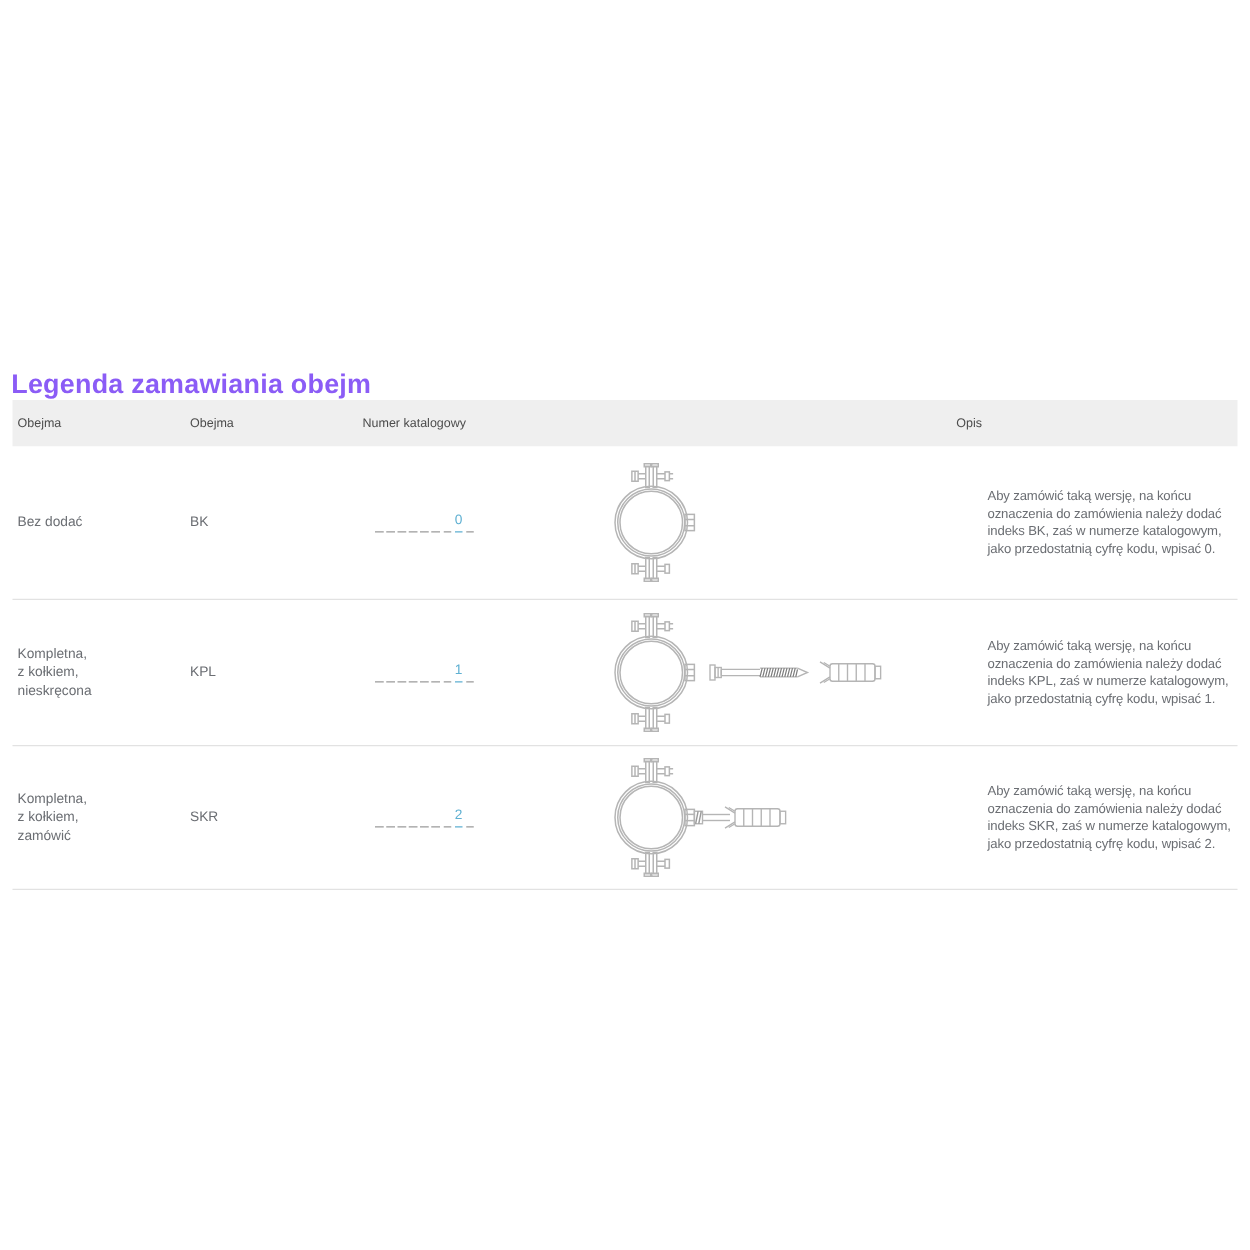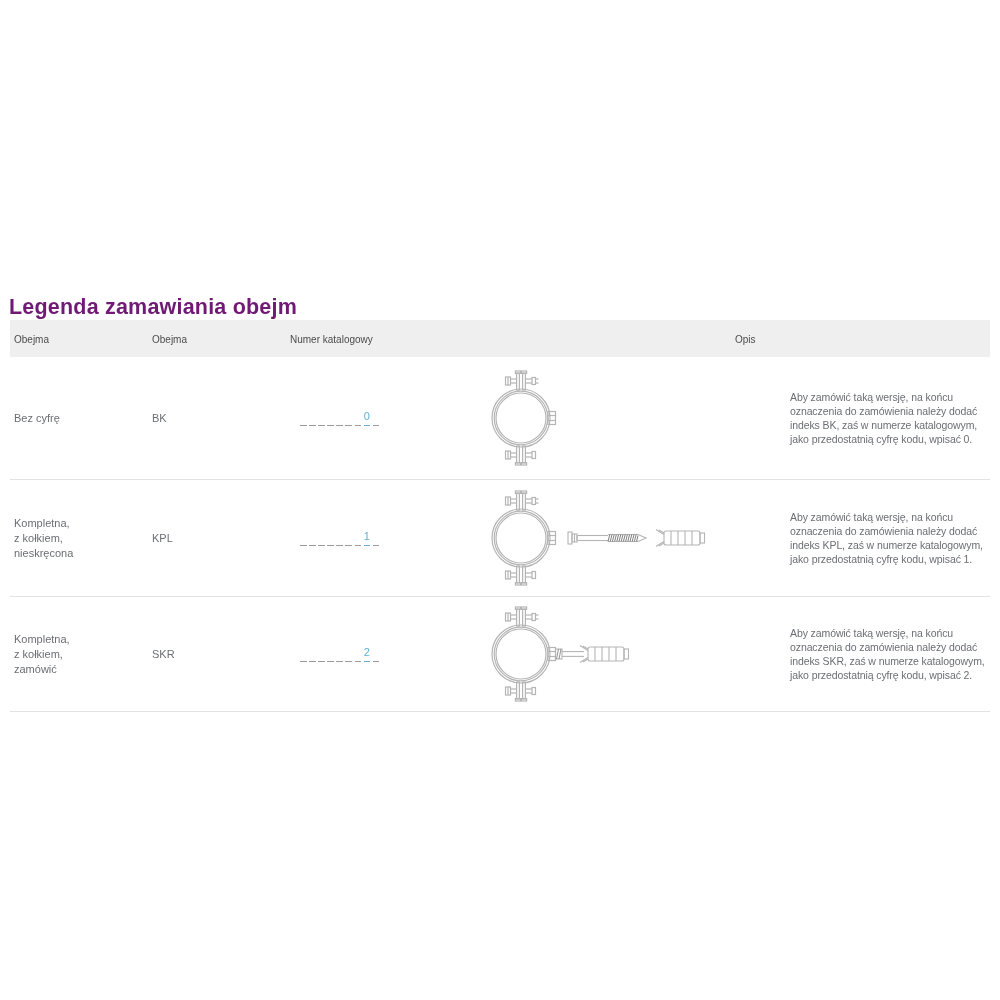--- a/index.html
+++ b/index.html
@@ -3,34 +3,34 @@
 <meta charset="utf-8">
 <style>
   html,body{margin:0;padding:0;}
   body{
     width:1000px;height:1000px;background:#ffffff;position:relative;
     font-family:"Liberation Sans", sans-serif;
     -webkit-font-smoothing:antialiased;
   }
   .page-title{
     position:absolute;left:9px;top:281px;
-    font-size:21.5px;font-weight:800;color:#701a75;letter-spacing:.2px;
+    font-size:21.5px;font-weight:800;color:#8b5cf6;letter-spacing:.2px;
   }
   .table-wrap{position:absolute;left:10px;top:320px;width:980px;}
   .thead{
     position:relative;height:37px;background:#efefef;
   }
   .thead .th{
     position:absolute;top:50%;transform:translateY(-50%);
     font-size:10px;color:#4c4c4c;white-space:nowrap;
   }
   .th-obejma{left:4px;}
   .th-indeks{left:142px;}
   .th-numer{left:280px;text-align:right;}
-  .th-opis{left:725px;}
+  .th-opis{left:755px;}
   .trow{
     display:grid;
     grid-template-columns:138px 138px 190px 310px 1fr;
     align-items:center;
     padding-left:4px;
     border-bottom:1px solid #e2e2e2;
     box-sizing:border-box;
   }
   .trow.r1{height:123px;}
   .trow.r2{height:117px;}
@@ -126,21 +126,21 @@
 
   <div class="thead">
     <span class="th th-obejma">Obejma</span>
     <span class="th th-indeks">Obejma</span>
     <span class="th th-numer">Numer katalogowy</span>
     <span class="th th-opis">Opis</span>
   </div>
 
   <div class="trow r1">
     <div class="cell">
-      <div>Bez cyfrę</div>
+      <div>Bez dodać</div>
     </div>
     <div class="cell">BK</div>
     <div class="cell cell-numer">
       <div class="mask">
           <span class="slot"></span>
           <span class="slot"></span>
           <span class="slot"></span>
           <span class="slot"></span>
           <span class="slot"></span>
           <span class="slot"></span>

